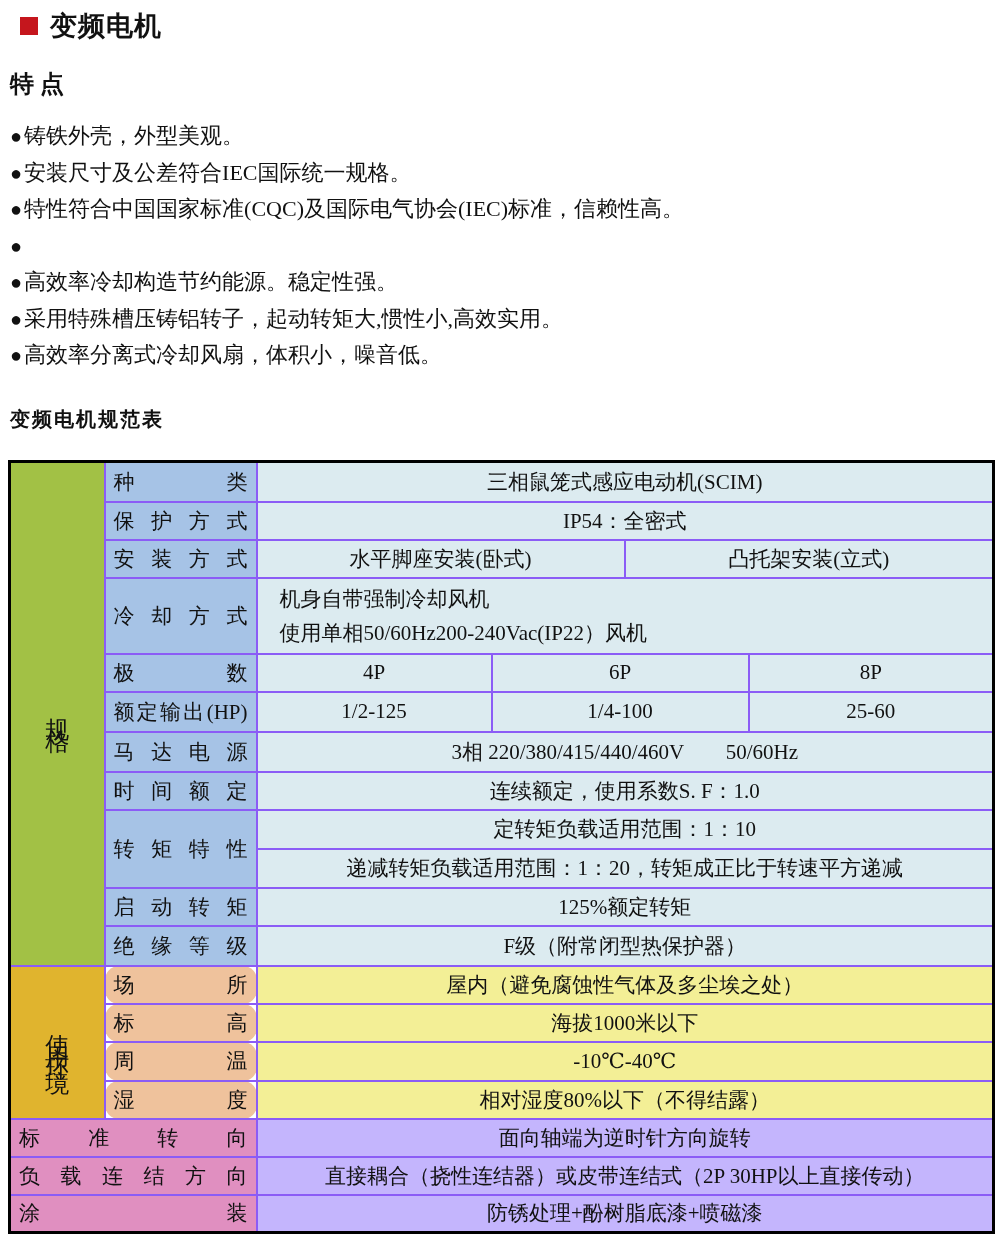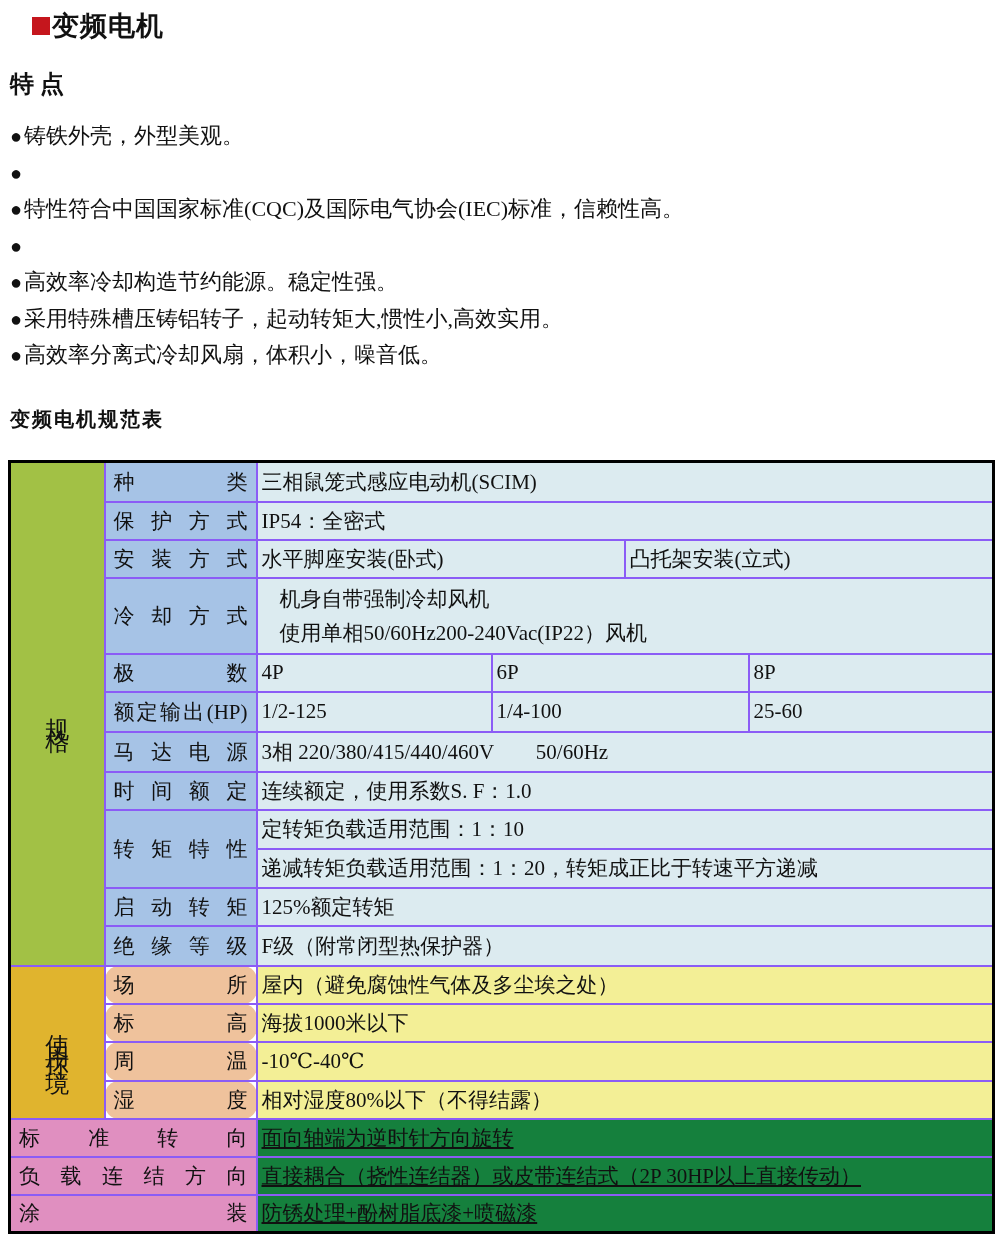--- a/index.html
+++ b/index.html
@@ -7,23 +7,22 @@
   body {
     width: 1000px; height: 1250px;
     font-family: "Liberation Serif", "DejaVu Serif", serif;
     color: #111;
     position: relative;
   }
 
   
   .doc-title-row {
     position: absolute; top: 8px; left: 20px;
-    display: flex; align-items: center; gap: 2px;
+    display: flex; align-items: center; gap: 12px;
     font-family: "Liberation Sans", "DejaVu Sans", sans-serif;
-    margin-left: 12px;
   }
   .red-square { width: 18px; height: 18px; background: #c5161d; }
   .doc-title { font-size: 27px; font-weight: bold; letter-spacing: 1px; }
 
   .features-heading {
     position: absolute; top: 68px; left: 10px;
     font-size: 24px; font-weight: bold; letter-spacing: 6px;
   }
   .features-list { position: absolute; top: 118px; left: 10px; }
   .feature-item {
@@ -62,43 +61,44 @@
   
   td.lbl {
     text-align: justify; text-align-last: justify;
     padding: 0 8px; vertical-align: middle;
   }
   td.lbl-spec { background: #a6c3e6; }
   td.lbl-env  { background: #efc29c; border-radius: 14px; }
   td.lbl-pink { background: #e08fc0; }
 
   
-  td.val { text-align: left; vertical-align: middle; padding: 0 4px; }
+  td.val { text-align: center; vertical-align: middle; padding: 0 4px; }
   td.val-spec  { background: #dcebf0; }
   td.val-env   { background: #f3ef96; }
-  td.val-peach { background: #15803d; text-decoration: underline; }
+  td.val-peach { background: #c4b5fd; }
   td.val-left  { text-align: left; padding: 3px 22px; line-height: 34px; }
 </style>
 </head>
 <body>
 
 <div class="doc-title-row">
   <span class="red-square"></span>
   <span class="doc-title">变频电机</span>
 </div>
 
 <div class="features-heading">特点</div>
 
 <div class="features-list">
   <div class="feature-item">
       <span class="feature-marker">●</span>
       <span>铸铁外壳，外型美观。</span>
     </div>
   <div class="feature-item">
       <span class="feature-marker">●</span>
+      <span>安装尺寸及公差符合IEC国际统一规格。</span>
     </div>
   <div class="feature-item">
       <span class="feature-marker">●</span>
       <span>特性符合中国国家标准(CQC)及国际电气协会(IEC)标准，信赖性高。</span>
     </div>
   <div class="feature-item">
       <span class="feature-marker">●</span>
     </div>
   <div class="feature-item">
       <span class="feature-marker">●</span>

